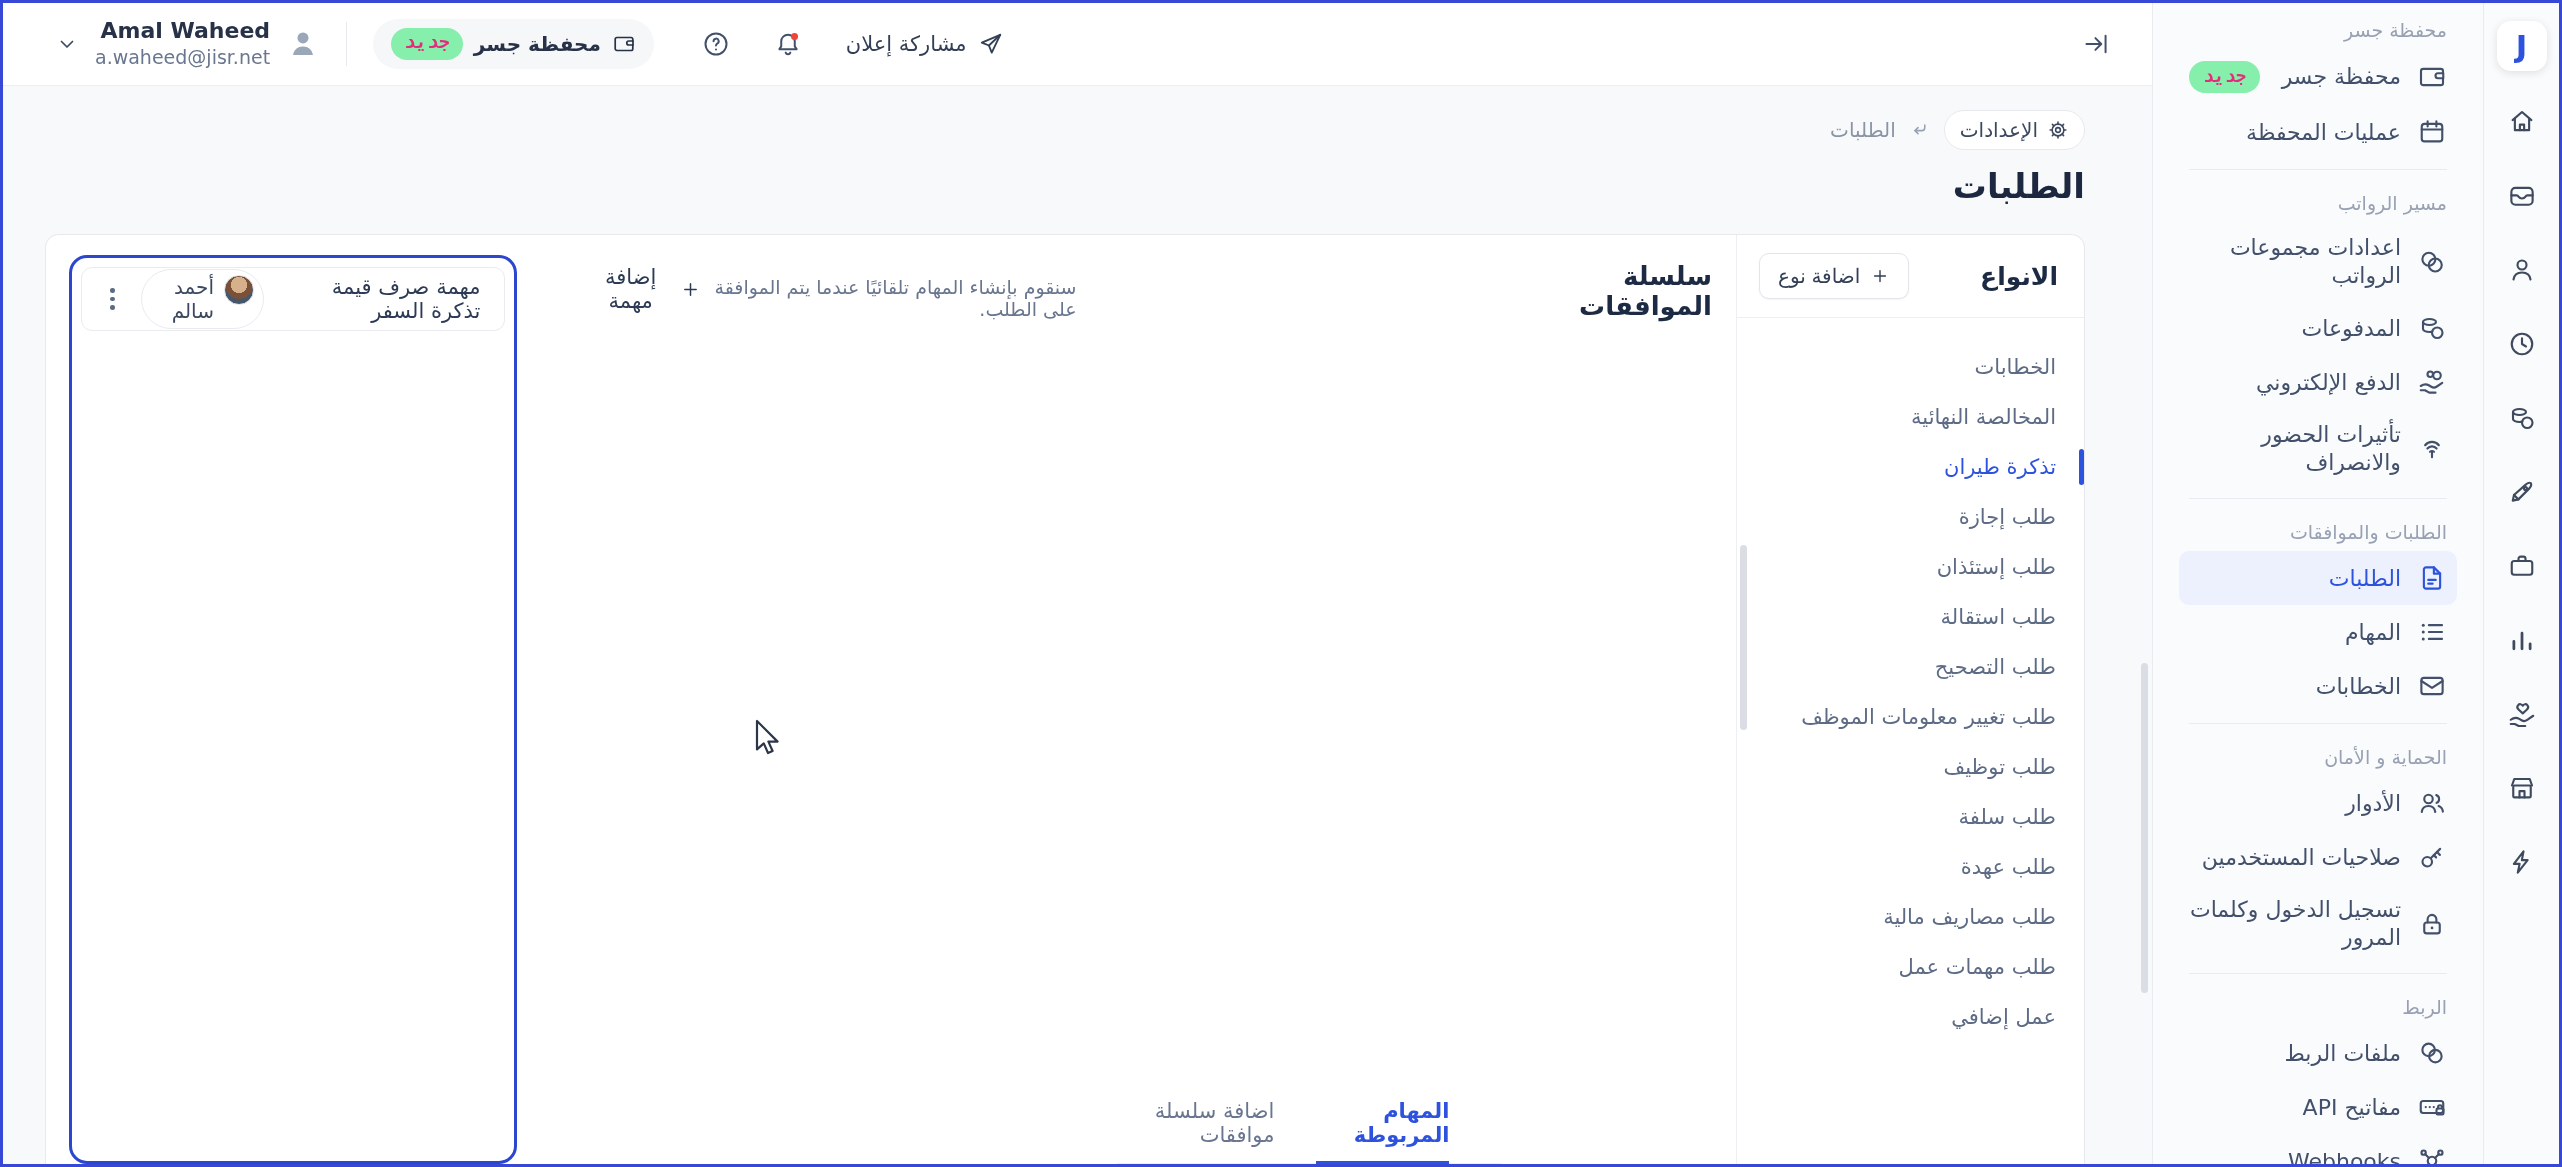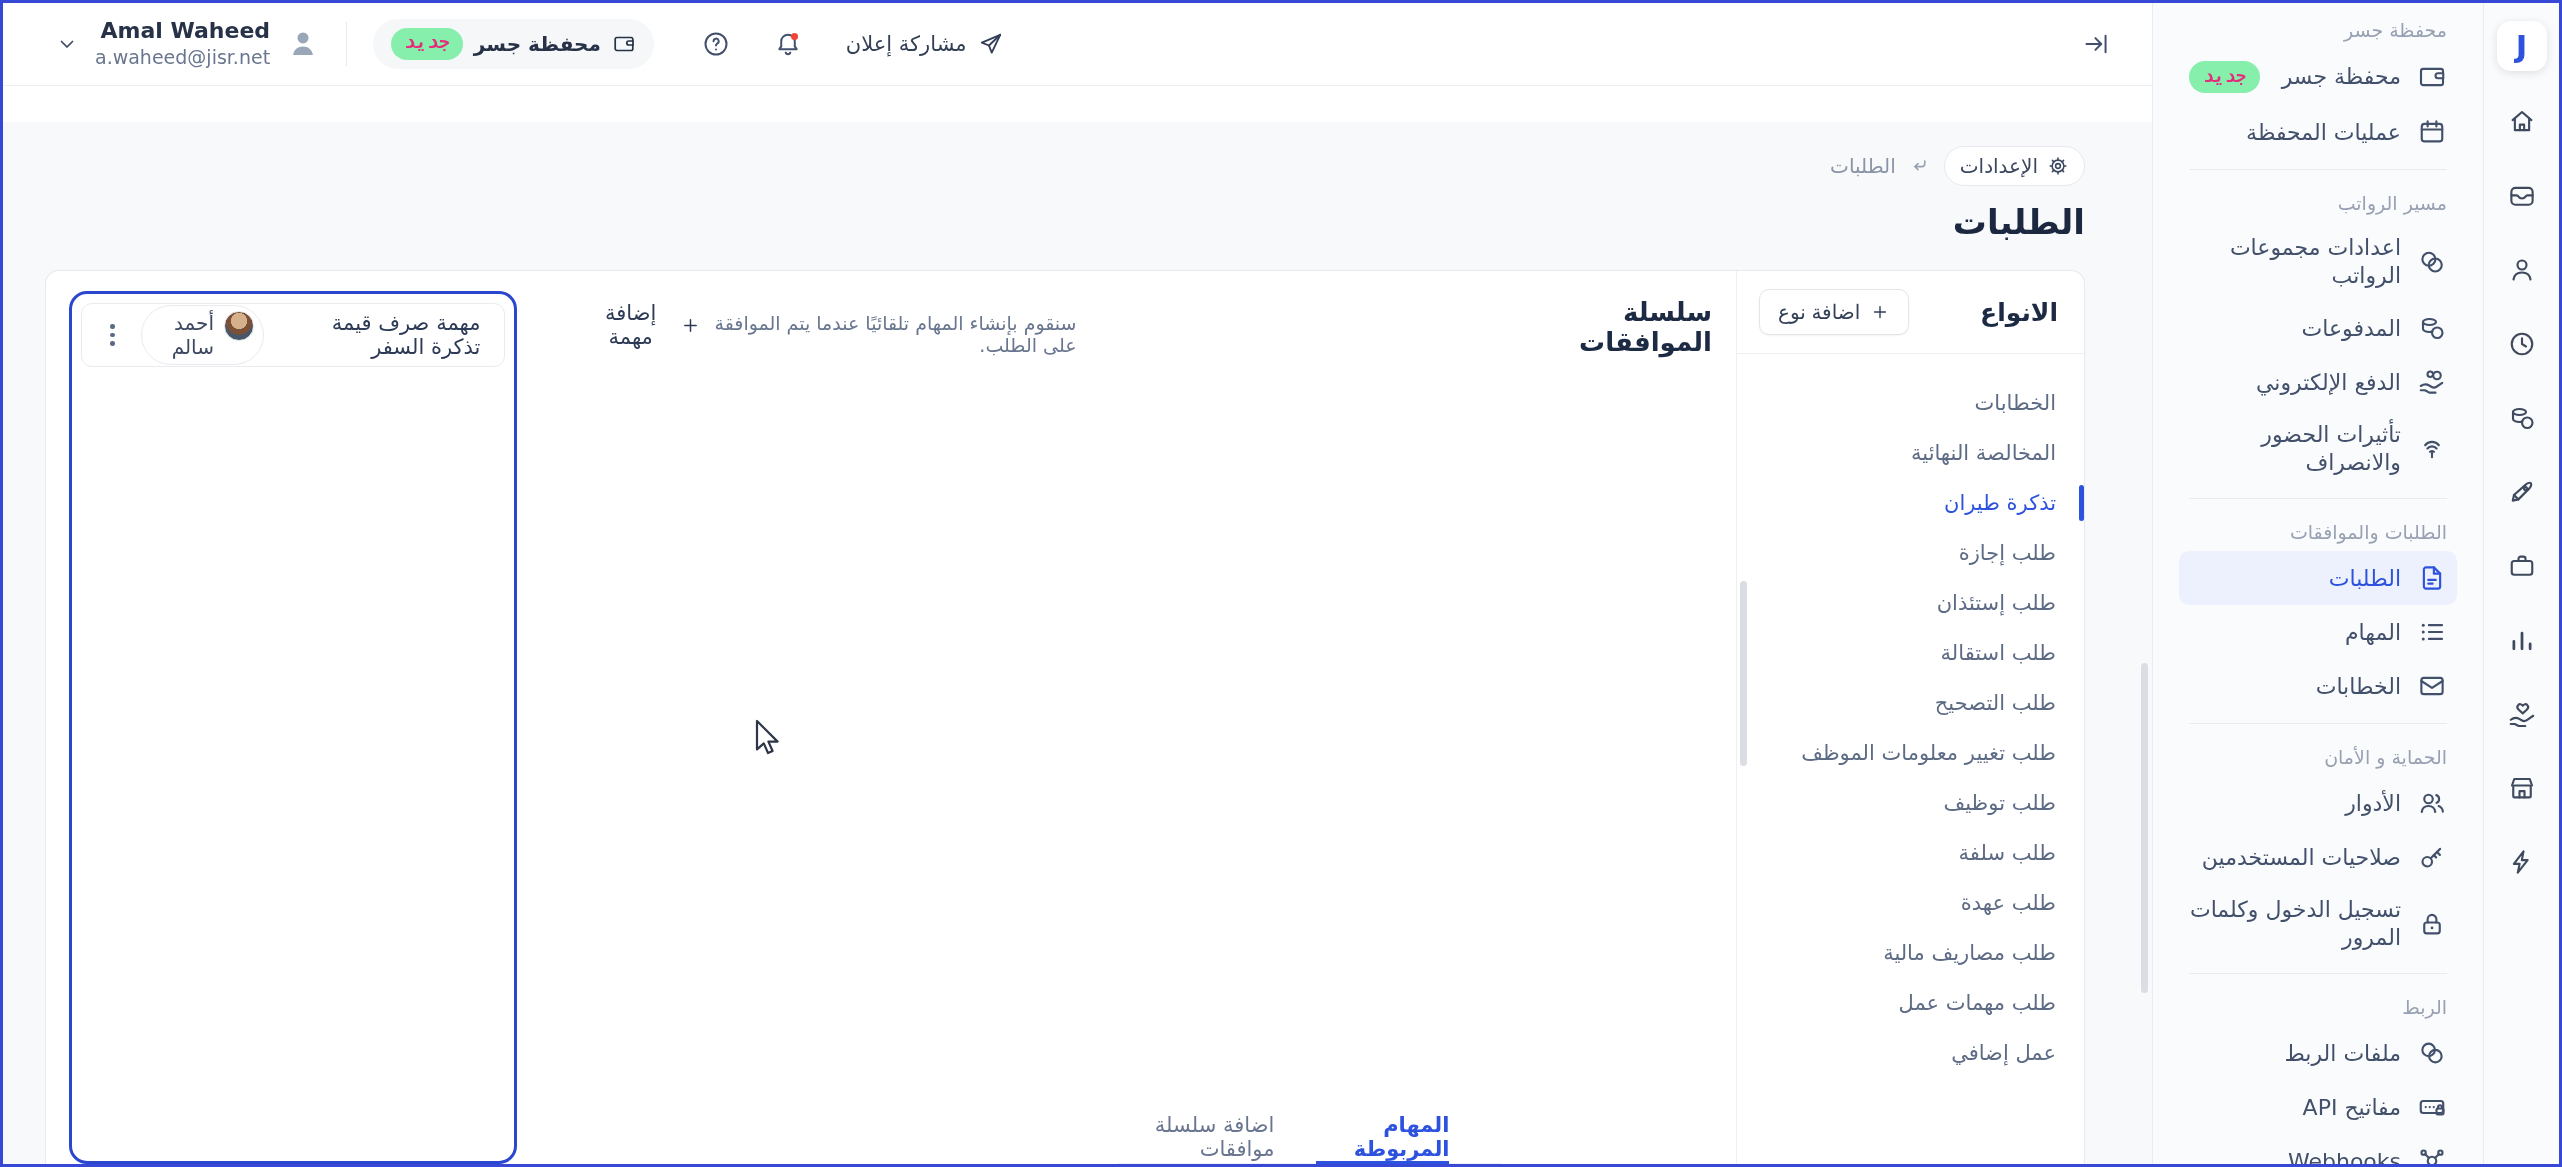--- a/index.html
+++ b/index.html
@@ -6,21 +6,21 @@
   html,body { background:#fff; }
   body { font-family:"DejaVu Sans", sans-serif; }
   .page { position:relative; width:2562px; height:1167px; background:#fff;
           border:3px solid #3848d6; display:flex; overflow:hidden; color:#273248; }
 
   
   .ic { fill:none; stroke:currentColor; stroke-width:1.7; stroke-linecap:round; stroke-linejoin:round; display:block; }
   .ic.fill { fill:currentColor; stroke:none; }
 
   
-  .main-col { flex:1; min-width:0; display:flex; flex-direction:column;gap:36px; }
+  .main-col { flex:1; min-width:0; display:flex; flex-direction:column; }
 
   .topbar { height:83px; flex:0 0 83px; background:#fff; border-bottom:1px solid #eceef2;
             display:flex; align-items:center; padding:0 36px 0 52px; }
   .user-cluster { display:flex; align-items:center; gap:16px; }
   .user-chevron { color:#3c4860; }
   .user-text { text-align:right; }
   .user-name { font-size:22px; font-weight:700; color:#273248; line-height:1.2; }
   .user-email { font-size:19px; color:#69768f; line-height:1.3; }
   .user-avatar { color:#9aa7b8; }
   .v-div { width:1px; height:44px; background:#e7e9ee; margin:0 26px; }
@@ -62,21 +62,21 @@
   .type-item.active::after { content:''; position:absolute; right:0; top:7px; bottom:7px;
                              width:5px; border-radius:4px; background:#2d53de; }
   .types-scrollthumb { position:absolute; left:3px; top:310px; width:7px; height:185px;
                        border-radius:4px; background:#dadde3; }
 
   
   .panel { flex:1; min-width:0; display:flex; flex-direction:row; }
   .panel-title { padding:26px 24px 0; font-size:26px; font-weight:700; color:#1d2a44; }
   .tabs { display:flex; align-items:flex-end; gap:42px; margin-top:32px; padding-right:52px;
           border-bottom:1px solid #edeff3; }
-  .tab { margin-bottom:-1px; font-size:21px; color:#6a7690;
+  .tab { padding-bottom:14px; margin-bottom:-1px; font-size:21px; color:#6a7690;
          border-bottom:3px solid transparent; }
   .tab.active { color:#2d53de; font-weight:600; border-bottom-color:#2d53de; }
   .panel-body { padding:24px 40px 0 60px; display:flex; justify-content:space-between; align-items:flex-start; }
   .linked-heading { font-size:23px; font-weight:600; color:#20304c; }
   .linked-desc { margin-top:17px; font-size:19px; color:#69768f; }
   .add-task-btn { display:flex; align-items:center; gap:11px; font-size:21px; font-weight:500;
                   color:#2c3a55; margin-top:6px; }
   .task-outer { margin:20px 15px 0 23px; border:3.5px solid #2b46cf; border-radius:18px; padding:9px; }
   .task-inner { background:#fff; border:1.5px solid #e9ebef; border-radius:11px; height:64px;
                 display:flex; align-items:center; gap:20px; padding:0 24px 0 22px; }

